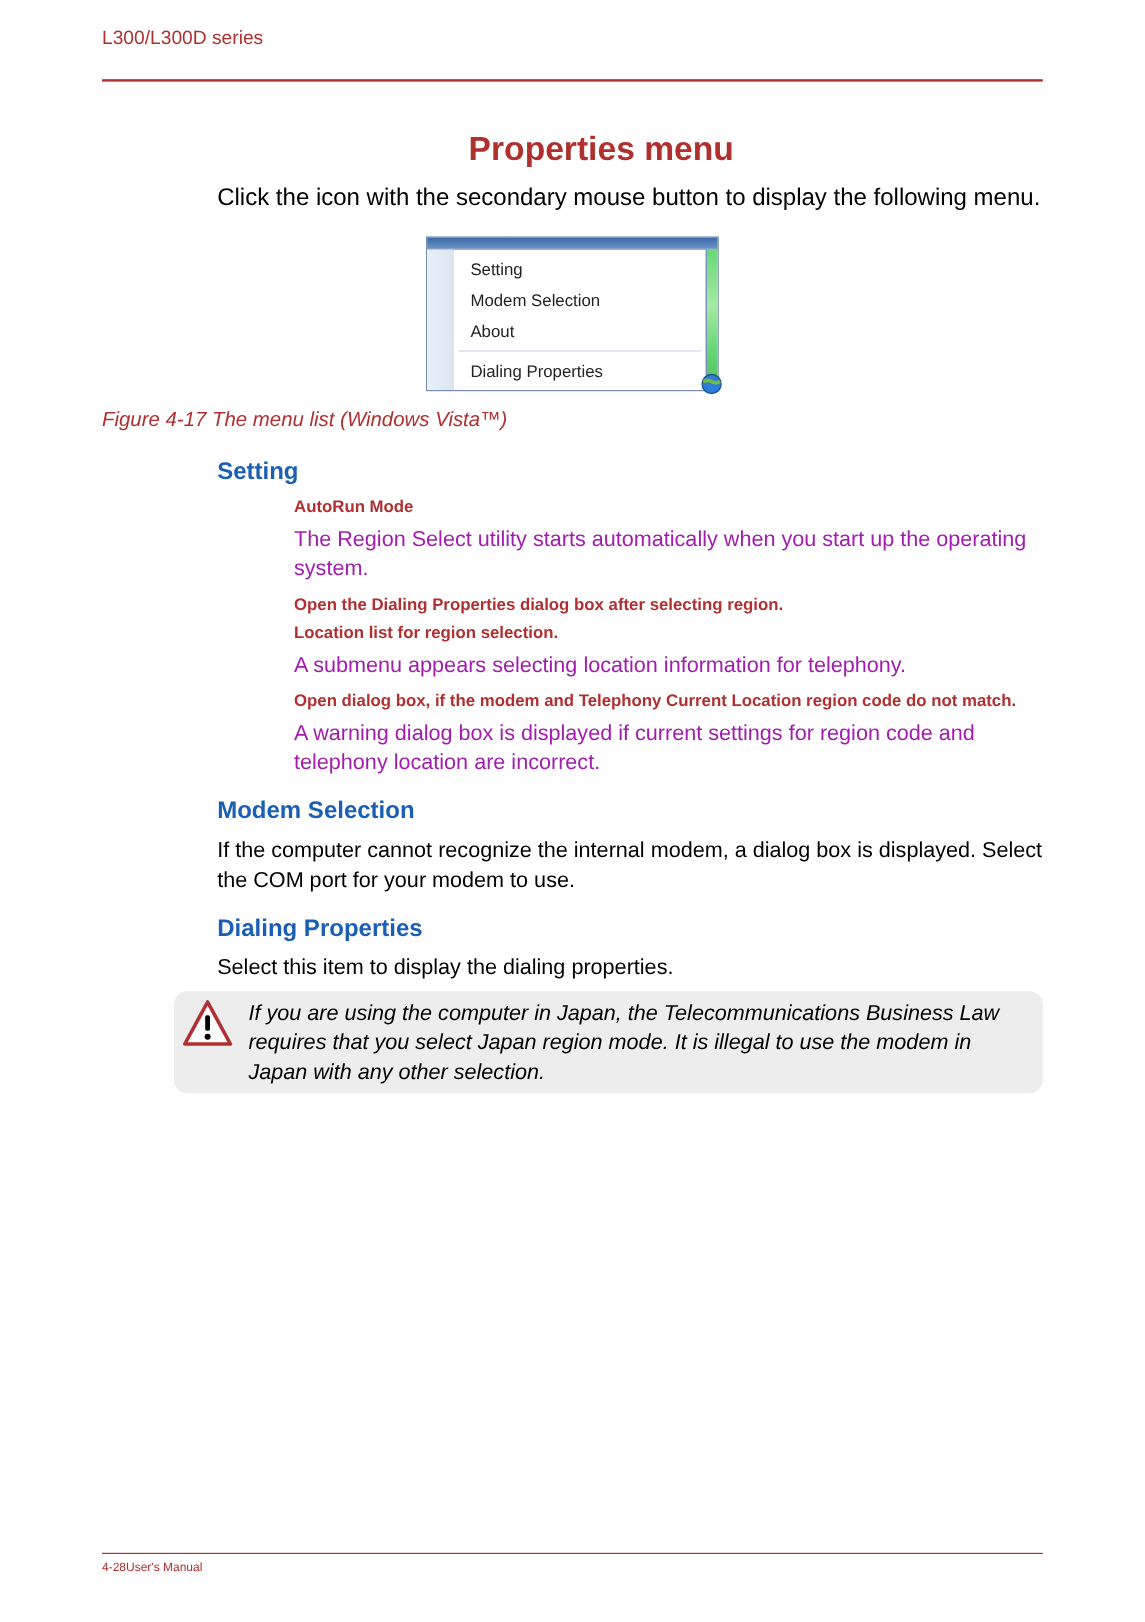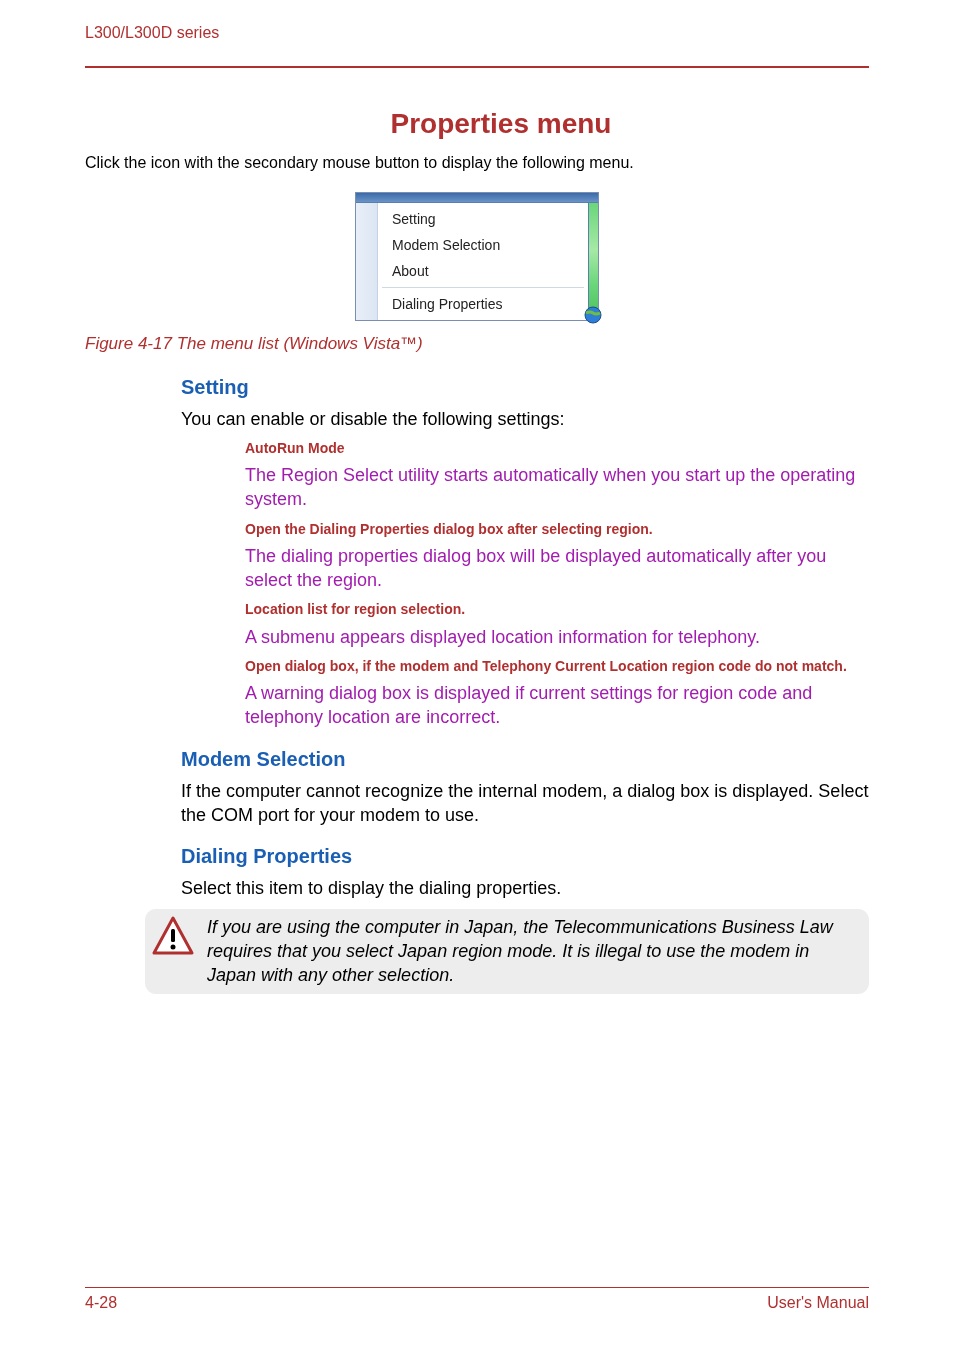--- a/index.html
+++ b/index.html
@@ -32,22 +32,23 @@
     .h2-red {
       color: #b03030;
       font-size: 28px;
       font-weight: bold;
       margin-left: 48px;
       margin-bottom: 12px;
       text-align: center;
     }
     .body-text {
       color: #000;
-      font-size: 16px;
-      line-height: 1.35;
+      font-size: 20px;
+      line-height: 1.35;
+      margin-left: 96px;
       margin-right: 0;
       margin-bottom: 14px;
     }
     .figure-wrap {
       text-align: center;
       margin: 18px 0 10px 0;
     }
     .context-menu {
       display: inline-block;
       width: 244px;
@@ -169,24 +170,22 @@
       left: 85px;
       right: 85px;
     }
     .footer-rule {
       border: none;
       border-top: 1.5px solid #b03030;
       margin-bottom: 6px;
     }
     .footer-row {
       display: flex;
-      justify-content: space-between;
-      color: #b03030;
-      font-size: 16px;
-      gap: 38px;
+      color: #b03030;
+      font-size: 10px;
     }
   </style>
 </head>
 <body>
 
 <div class="page">
 
   <div class="header-text">L300/L300D series</div>
   <hr class="header-rule">
 
@@ -212,30 +211,28 @@
           <circle cx="9" cy="9" r="8" fill="#2e7dd6" stroke="#1a4f8a" stroke-width="1"></circle>
           <path d="M2 7 Q6 5 9 7 Q12 9 16 7" stroke="#6fbf3f" stroke-width="3" fill="none"></path>
         </svg>
       </div>
     </div>
   </div>
 
   <div class="figure-caption">Figure 4-17 The menu list (Windows Vista™)</div>
 
   <div class="h3-blue">Setting</div>
-  <div class="body-text-2">You can enable or disable the following settings:</div>
 
   <div class="red-bold-sub">AutoRun Mode</div>
   <div class="body-text-sub">The Region Select utility starts automatically when you start up the operating system.</div>
 
   <div class="red-bold-sub">Open the Dialing Properties dialog box after selecting region.</div>
-  <div class="body-text-sub">The dialing properties dialog box will be displayed automatically after you select the region.</div>
 
   <div class="red-bold-sub">Location list for region selection.</div>
-  <div class="body-text-sub">A submenu appears displayed location information for telephony.</div>
+  <div class="body-text-sub">A submenu appears selecting location information for telephony.</div>
 
   <div class="red-bold-sub">Open dialog box, if the modem and Telephony Current Location region code do not match.</div>
   <div class="body-text-sub">A warning dialog box is displayed if current settings for region code and telephony location are incorrect.</div>
 
   <div class="h3-blue">Modem Selection</div>
   <div class="body-text-2">If the computer cannot recognize the internal modem, a dialog box is displayed. Select the COM port for your modem to use.</div>
 
   <div class="h3-blue">Dialing Properties</div>
   <div class="body-text-2">Select this item to display the dialing properties.</div>
 

